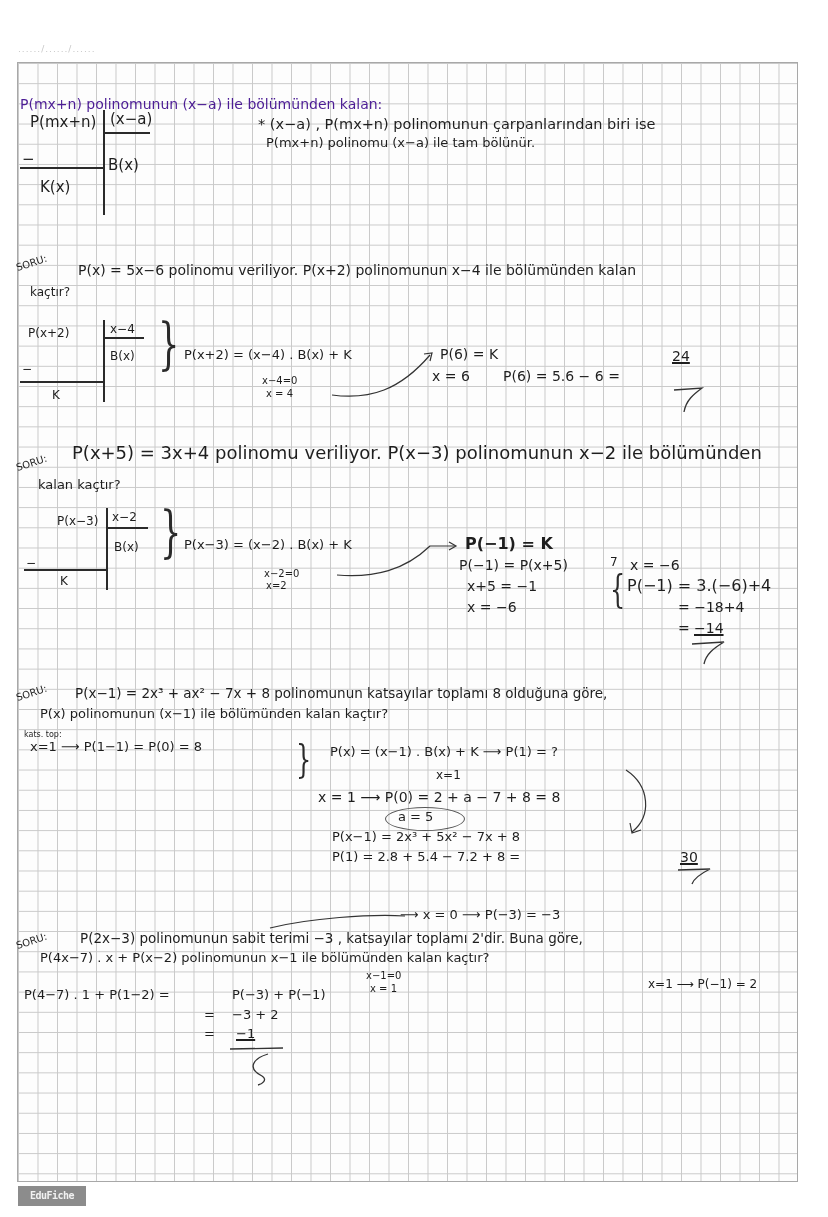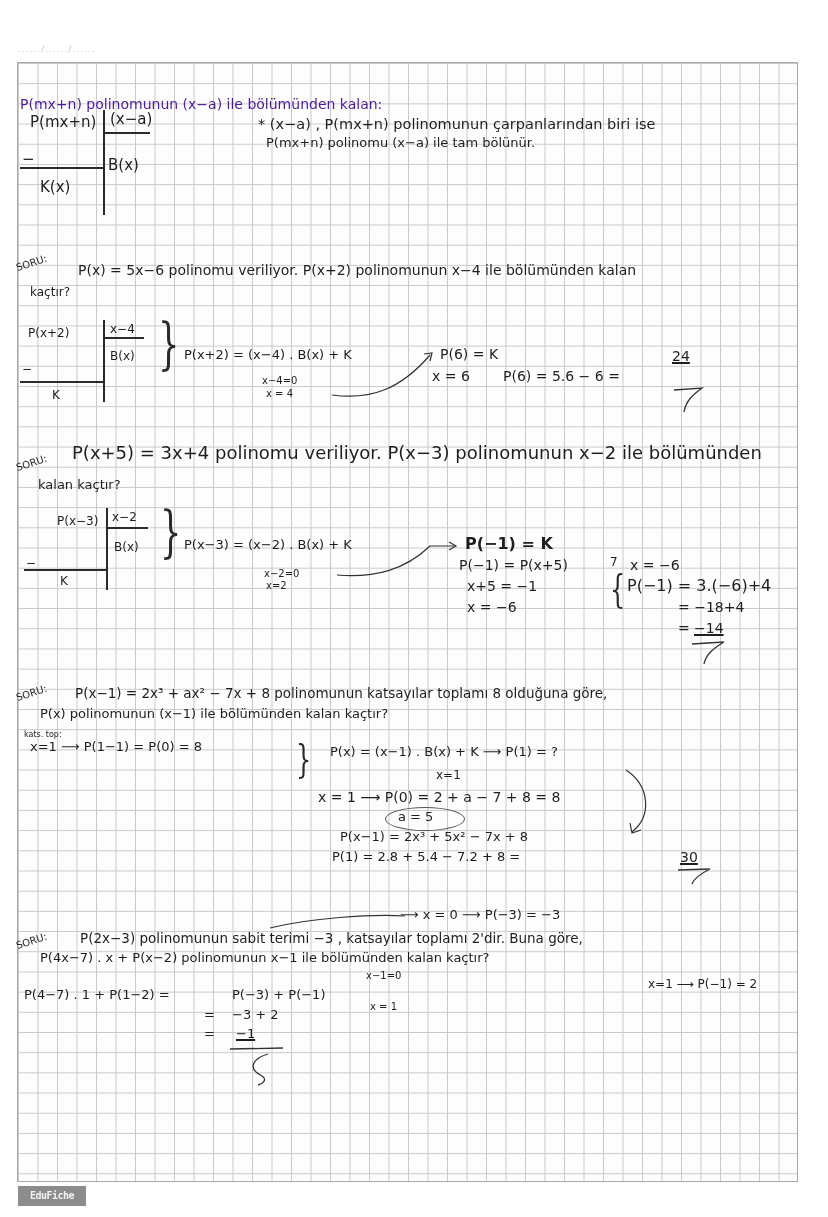--- a/index.html
+++ b/index.html
@@ -139,40 +139,40 @@
 <div class="t sm" style="left:40px;top:707px;font-size:13px;">P(x) polinomunun (x−1) ile bölümünden kalan kaçtır?</div>
 <div class="t xs" style="left:24px;top:729px;font-size:8px;">kats. top:</div>
 <div class="t sm" style="left:30px;top:740px;font-size:13px;">x=1 ⟶ P(1−1) = P(0) = 8</div>
 <div class="brace" style="left:296px;top:738px;font-size:40px;line-height:40px;">}</div>
 
 <div class="t sm" style="left:330px;top:745px;font-size:13px;">P(x) = (x−1) . B(x) + K ⟶ P(1) = ?</div>
 <div class="t sm" style="left:392px;top:768px;font-size:12px;margin-left:44px;">x=1</div>
 <div class="t sm" style="left:318px;top:790px;font-size:14px;">x = 1 ⟶ P(0) = 2 + a − 7 + 8 = 8</div>
 <div class="circle" style="left:385px;top:807px;width:78px;height:22px;"></div>
 <div class="t sm" style="left:398px;top:810px;font-size:13px;">a = 5</div>
-<div class="t sm" style="left:340px;top:830px;font-size:13px;">P(x−1) = 2x³ + 5x² − 7x + 8</div>
+<div class="t sm" style="left:332px;top:830px;font-size:13px;">P(x−1) = 2x³ + 5x² − 7x + 8</div>
 <div class="t sm" style="left:332px;top:850px;font-size:13px;">P(1) = 2.8 + 5.4 − 7.2 + 8 = </div>
 <div class="t sm ul" style="left:680px;top:850px;font-size:14px;">30</div>
 <svg class="ann" style="left:620px;top:768px;" width="40" height="70">
   <path d="M6 2 C 30 18, 32 48, 12 64" stroke="#333" stroke-width="1.2" fill="none"></path>
   <path d="M10 55 L12 65 L21 62" stroke="#333" stroke-width="1.2" fill="none"></path>
 </svg>
 <svg class="ann" style="left:676px;top:866px;" width="40" height="20">
   <path d="M2 4 L34 3 C 24 8, 18 12, 16 18" stroke="#333" stroke-width="1.3" fill="none"></path>
 </svg>
 
 <div class="t sm" style="left:400px;top:908px;font-size:13px;">⟶ x = 0 ⟶ P(−3) = −3</div>
 <svg class="ann" style="left:270px;top:908px;" width="140" height="22">
   <path d="M0 20 C 40 10, 100 6, 135 8" stroke="#333" stroke-width="1.2" fill="none"></path>
 </svg>
 <div class="sopu" style="left:18px;top:940px;">SORU:</div>
 <div class="t" style="left:80px;top:929px;font-size:13.5px;">P(2x−3) polinomunun sabit terimi −3 , katsayılar toplamı 2'dir. Buna göre,</div>
 <div class="t sm" style="left:40px;top:951px;font-size:13px;">P(4x−7) . x + P(x−2) polinomunun x−1 ile bölümünden kalan kaçtır?</div>
 <div class="t xs" style="left:366px;top:970px;">x−1=0</div>
-<div class="t xs" style="left:370px;top:983px;margin-top:18px;">x = 1</div>
+<div class="t xs" style="left:370px;top:983px;">x = 1</div>
 <div class="t sm" style="left:648px;top:977px;font-size:12px;">x=1 ⟶ P(−1) = 2</div>
 
 <div class="t sm" style="left:24px;top:988px;font-size:13px;">P(4−7) . 1 + P(1−2) = </div>
 <div class="t sm" style="left:232px;top:988px;font-size:13px;">P(−3) + P(−1)</div>
 <div class="t sm" style="left:204px;top:1008px;font-size:13px;">= </div>
 <div class="t sm" style="left:232px;top:1008px;font-size:13px;">−3 + 2</div>
 <div class="t sm" style="left:204px;top:1027px;font-size:13px;">= </div>
 <div class="t sm ul" style="left:236px;top:1027px;font-size:13px;">−1</div>
 <svg class="ann" style="left:228px;top:1046px;" width="60" height="40">
   <path d="M2 3 L55 2 M 40 8 C 26 12, 18 22, 34 30 C 40 34, 34 38, 30 39" stroke="#333" stroke-width="1.3" fill="none"></path>

